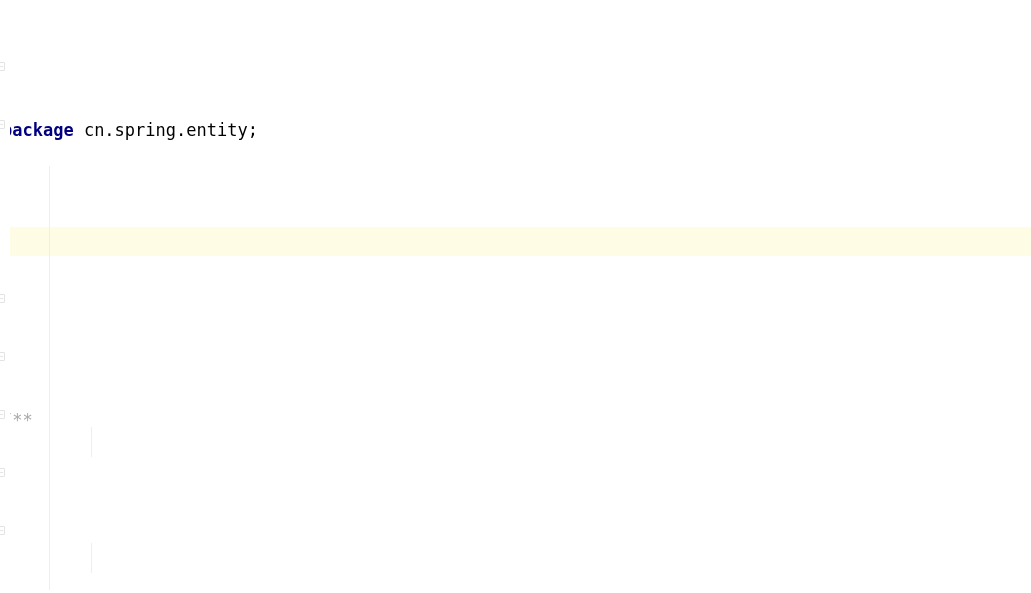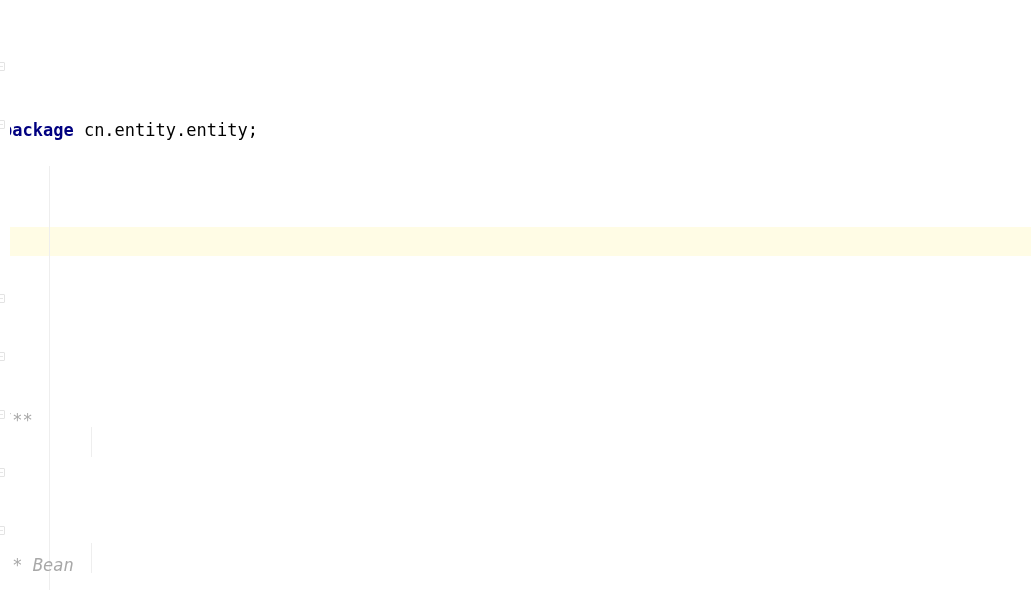--- a/index.html
+++ b/index.html
@@ -109,30 +109,29 @@
     <div class="fold" style="top:294px;"></div>
     <div class="fold" style="top:352px;"></div>
     <div class="fold" style="top:410px;"></div>
     <div class="fold" style="top:468px;"></div>
     <div class="fold" style="top:526px;"></div>
   </div>
 
   <div class="code">
 
     
-    <div class="line"><span class="kw">package</span><span class="plain"> cn.entity.entity;</span></div>
+    <div class="line"><span class="kw">package</span><span class="plain"> cn.spring.entity;</span></div>
 
     
     <div class="line"> </div>
 
     
     <div class="line"><span class="cmt">/**</span></div>
 
     
-    <div class="line"><span class="cmt"> * Bean</span></div>
 
     
     
 
     
     
 
     
     
 

